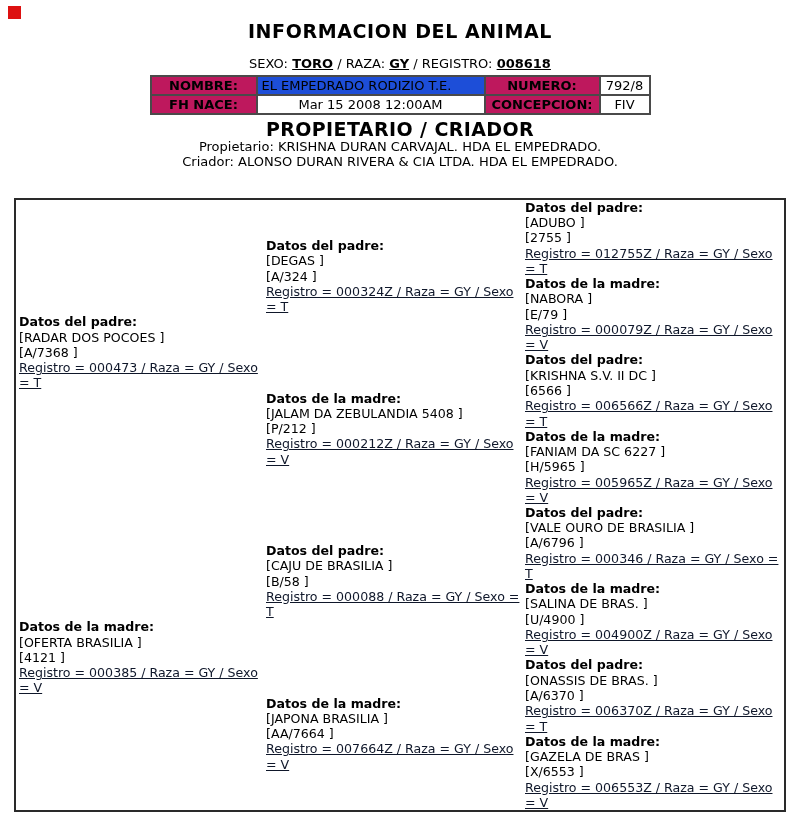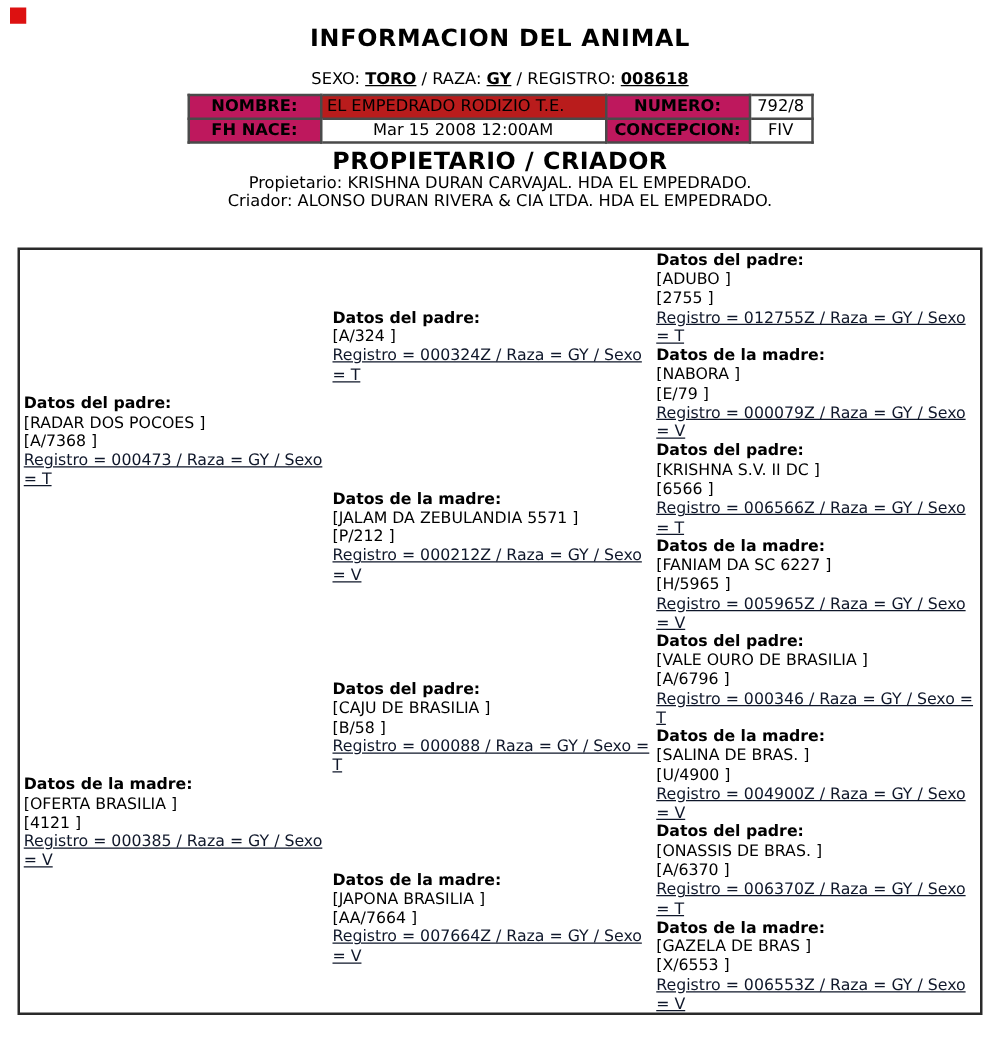--- a/index.html
+++ b/index.html
@@ -40,21 +40,21 @@
     padding:1px 4px;
     height:19px;
     white-space:nowrap;
   }
   td.lbl {
     background:#be185d;
     font-weight:bold;
     text-align:center;
   }
   td.val { background:#ffffff; text-align:center; }
-  td.val-left { background:#b91c1c; text-align:left; }
+  td.val-left { background:#1d4ed8; text-align:left; }
   .section-title {
     margin-top:3px;
     text-align:center;
     font-size:19px; font-weight:bold;
     letter-spacing:0.4px;
   }
   .owner-line {
     text-align:center;
     font-size:13px;
     line-height:14.5px;
@@ -136,28 +136,29 @@
         <div>[4121 ]</div>
         <a href="#" class="registro">Registro = 000385 / Raza = GY / Sexo = V</a>
       </div>
     </div>
   </div>
 
   <div class="ped-col ped-col-2">
     <div class="ped-cell">
       <div class="block">
         <div class="role">Datos del padre:</div>
+        <div>[DEGAS ]</div>
         <div>[A/324 ]</div>
         <a href="#" class="registro">Registro = 000324Z / Raza = GY / Sexo = T</a>
       </div>
     </div>
     <div class="ped-cell">
       <div class="block">
         <div class="role">Datos de la madre:</div>
-        <div>[JALAM DA ZEBULANDIA 5571 ]</div>
+        <div>[JALAM DA ZEBULANDIA 5408 ]</div>
         <div>[P/212 ]</div>
         <a href="#" class="registro">Registro = 000212Z / Raza = GY / Sexo = V</a>
       </div>
     </div>
     <div class="ped-cell">
       <div class="block">
         <div class="role">Datos del padre:</div>
         <div>[CAJU DE BRASILIA ]</div>
         <div>[B/58 ]</div>
         <a href="#" class="registro">Registro = 000088 / Raza = GY / Sexo = T</a>

